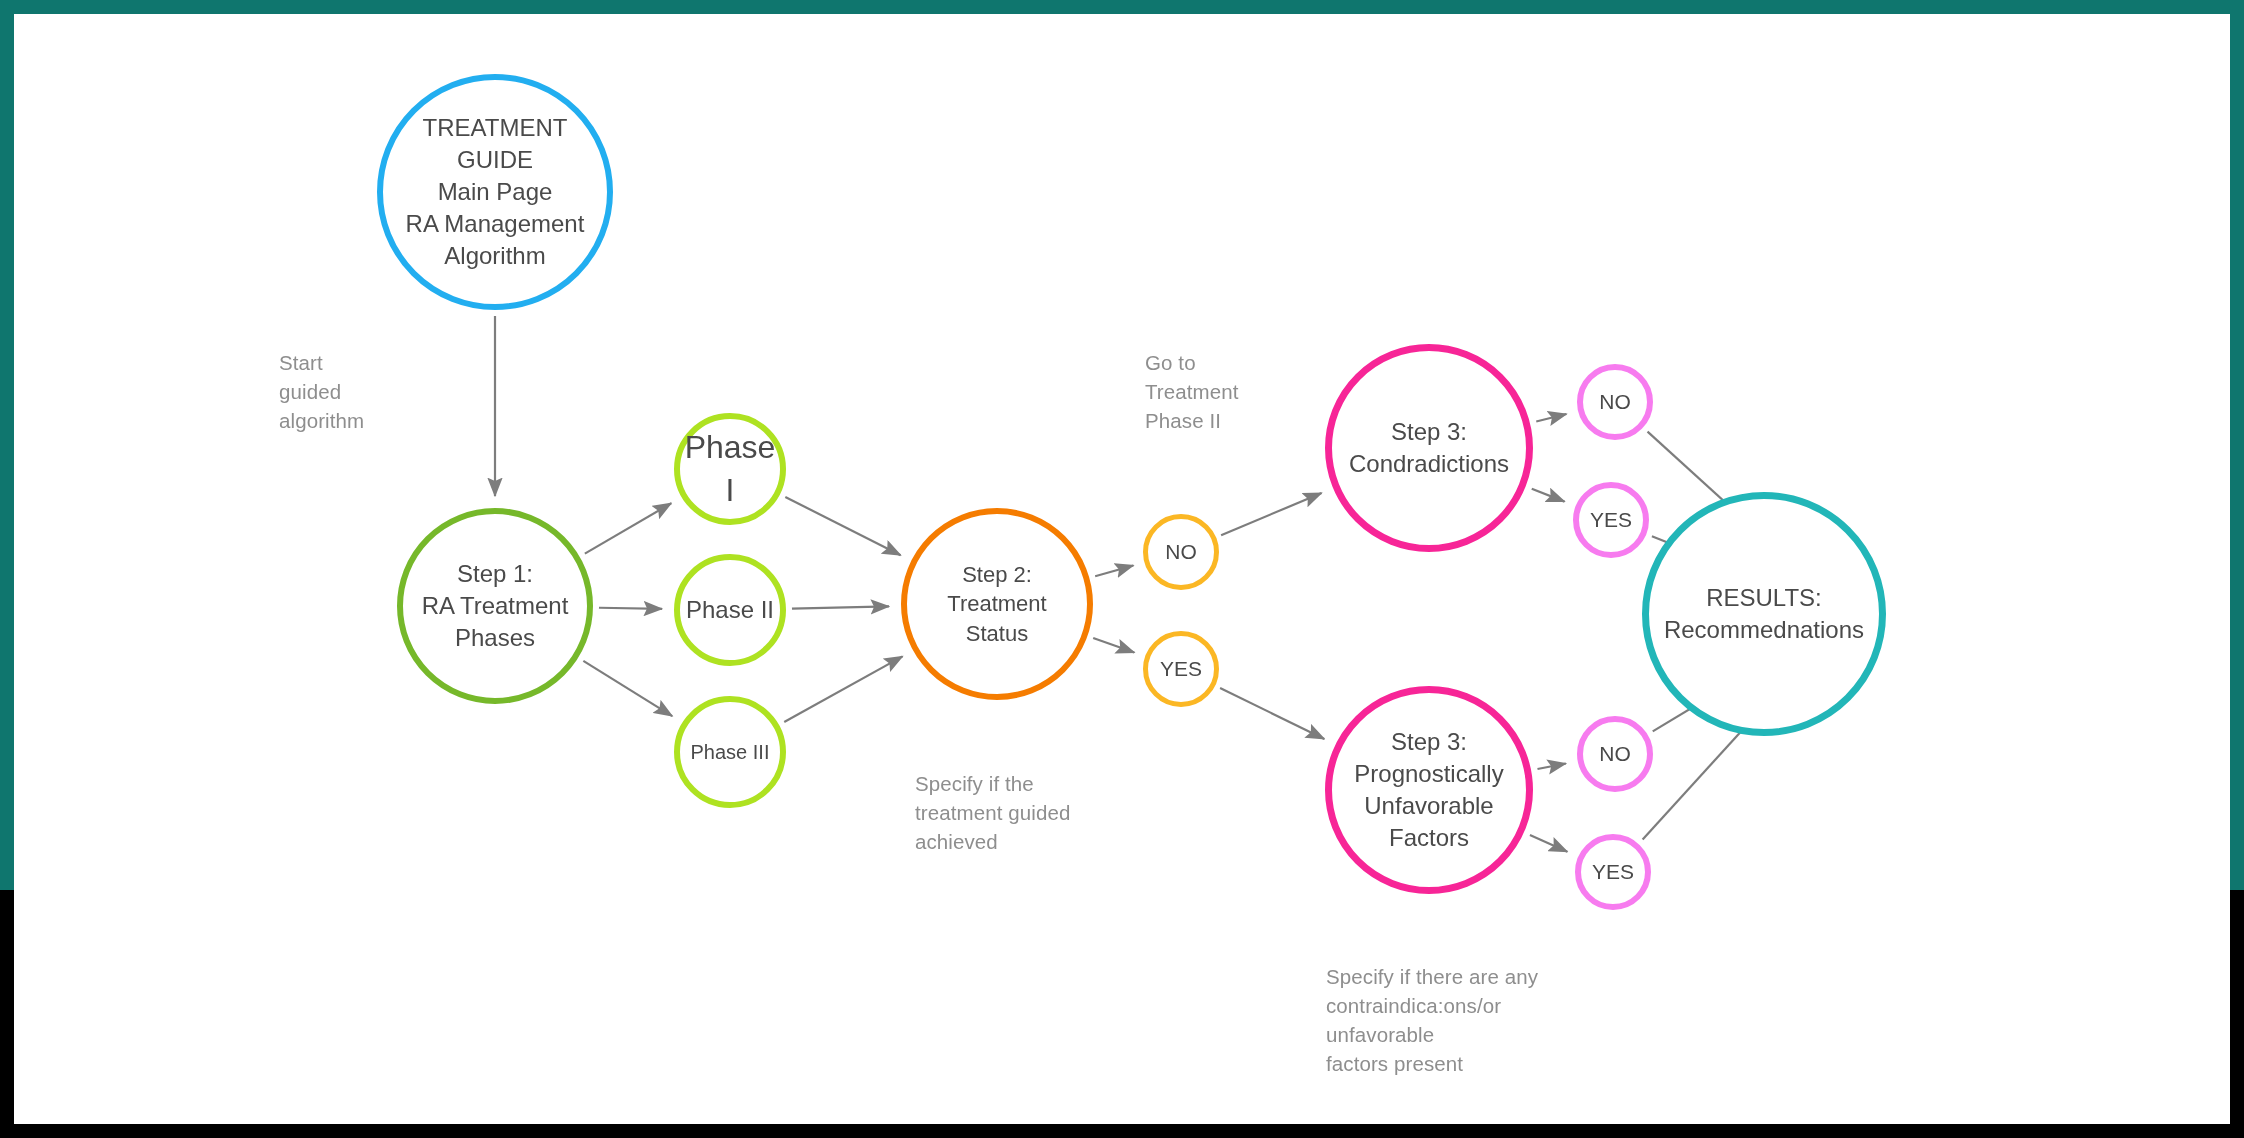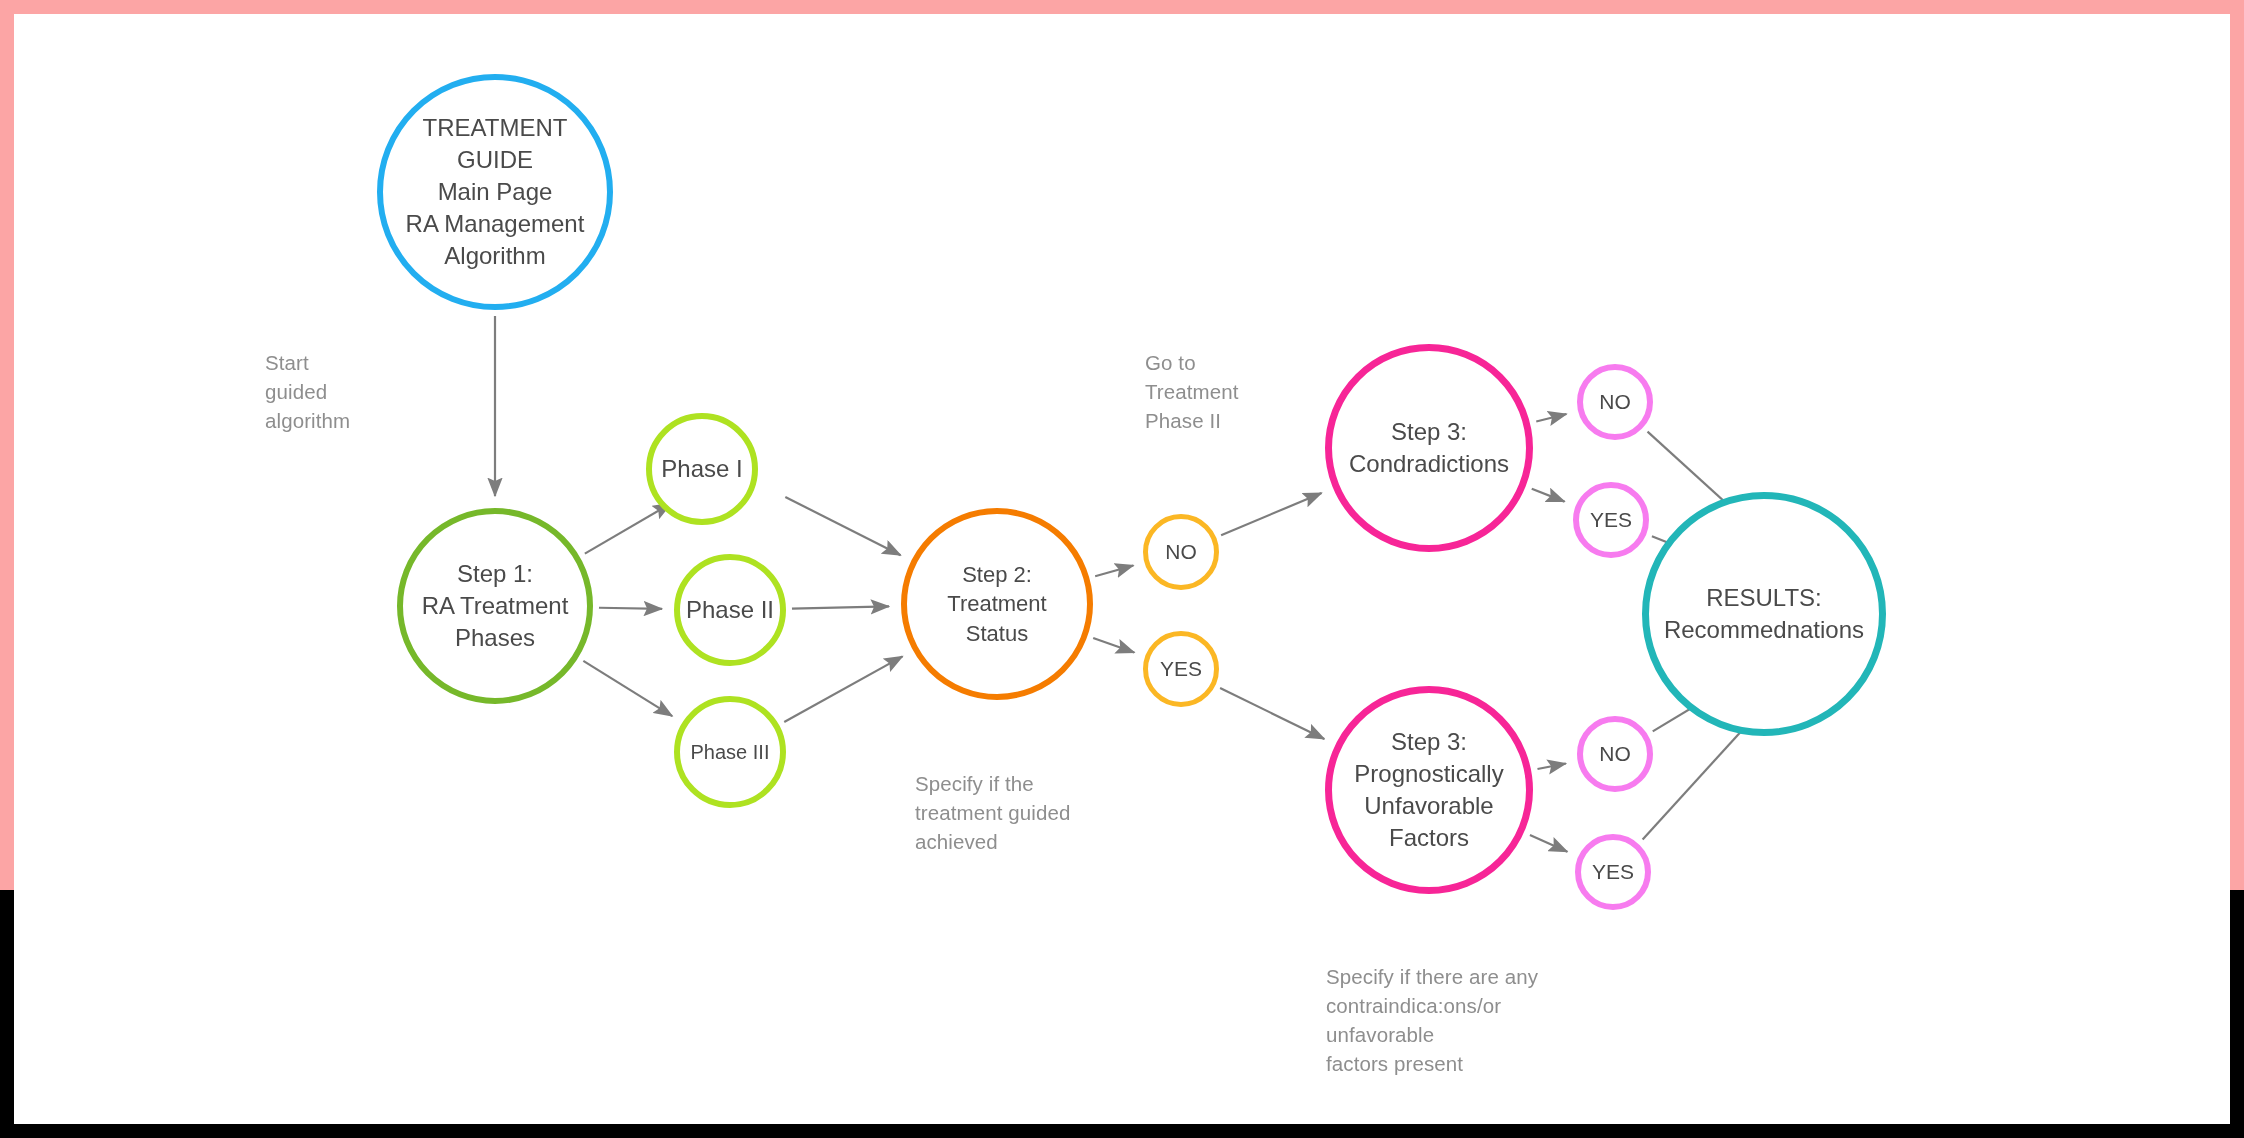--- a/index.html
+++ b/index.html
@@ -12,21 +12,21 @@
     width: 2244px;
     height: 1138px;
     overflow: hidden;
     font-family: "Liberation Sans", sans-serif;
   }
   #frame {
     position: absolute;
     left: 0; top: 0;
     width: 2244px;
     height: 890px;
-    background: #fca5a5;
+    background: #0f766e;
     box-sizing: border-box;
   }
   #canvas {
     position: absolute;
     left: 14px;
     top: 14px;
     width: 2216px;
     height: 1110px;
     background: #ffffff;
     overflow: hidden;
@@ -104,21 +104,21 @@
 GUIDE
 Main Page
 RA Management
 Algorithm</span>
     </div>
     <div class="node" style="left: 383px; top: 494px; width: 196px; height: 196px; border: 6px solid rgb(118, 184, 42); font-size: 24px;">
       <span class="label">Step 1:
 RA Treatment
 Phases</span>
     </div>
-    <div class="node" style="left: 632px; top: 399px; width: 112px; height: 112px; border: 6px solid rgb(174, 226, 33); font-size: 24px;">
+    <div class="node" style="left: 660px; top: 399px; width: 112px; height: 112px; border: 6px solid rgb(174, 226, 33); font-size: 32px;">
       <span class="label">Phase I</span>
     </div>
     <div class="node" style="left: 660px; top: 540px; width: 112px; height: 112px; border: 6px solid rgb(174, 226, 33); font-size: 24px;">
       <span class="label">Phase II</span>
     </div>
     <div class="node" style="left: 660px; top: 682px; width: 112px; height: 112px; border: 6px solid rgb(174, 226, 33); font-size: 20px;">
       <span class="label">Phase III</span>
     </div>
     <div class="node" style="left: 887px; top: 494px; width: 192px; height: 192px; border: 6px solid rgb(245, 124, 0); font-size: 22px;">
       <span class="label">Step 2:
@@ -151,21 +151,21 @@
       <span class="label">NO</span>
     </div>
     <div class="node" style="left: 1561px; top: 820px; width: 76px; height: 76px; border: 6px solid rgb(247, 123, 239); font-size: 21px;">
       <span class="label">YES</span>
     </div>
     <div class="node" style="left: 1628px; top: 478px; width: 244px; height: 244px; border: 7px solid rgb(34, 182, 184); font-size: 24px;">
       <span class="label">RESULTS:
 Recommednations</span>
     </div>
 
-    <div class="caption" style="left: 251px; top: 334px;">Start
+    <div class="caption" style="left: 265px; top: 334px;">Start
 guided
 algorithm</div>
     <div class="caption" style="left: 901px; top: 755px;">Specify if the
 treatment guided
 achieved</div>
     <div class="caption" style="left: 1131px; top: 334px;">Go to
 Treatment
 Phase II</div>
     <div class="caption" style="left: 1312px; top: 948px;">Specify if there are any
 contraindica:ons/or

